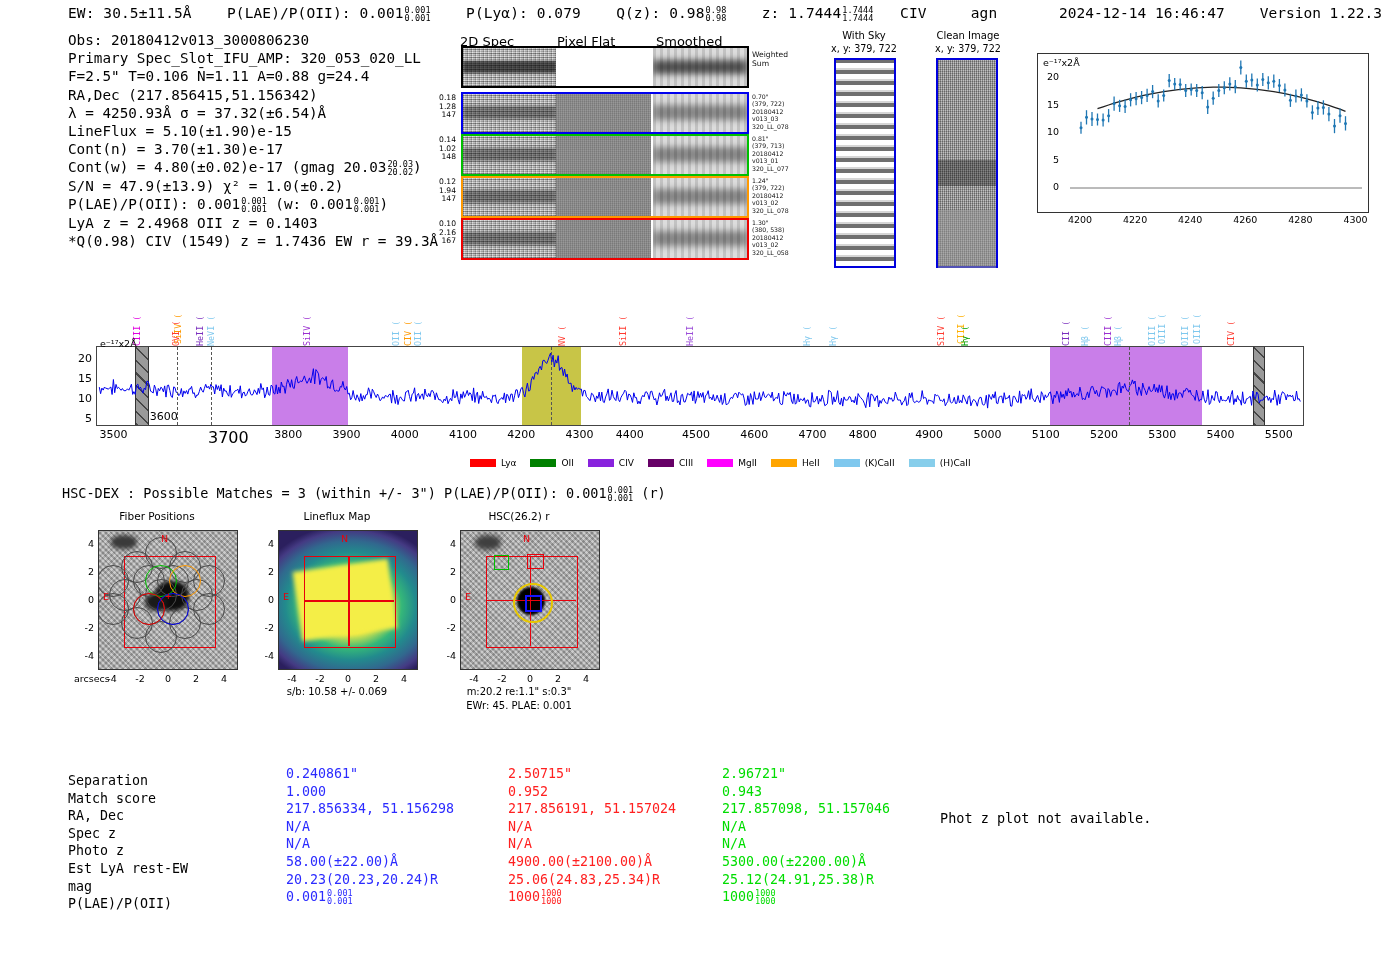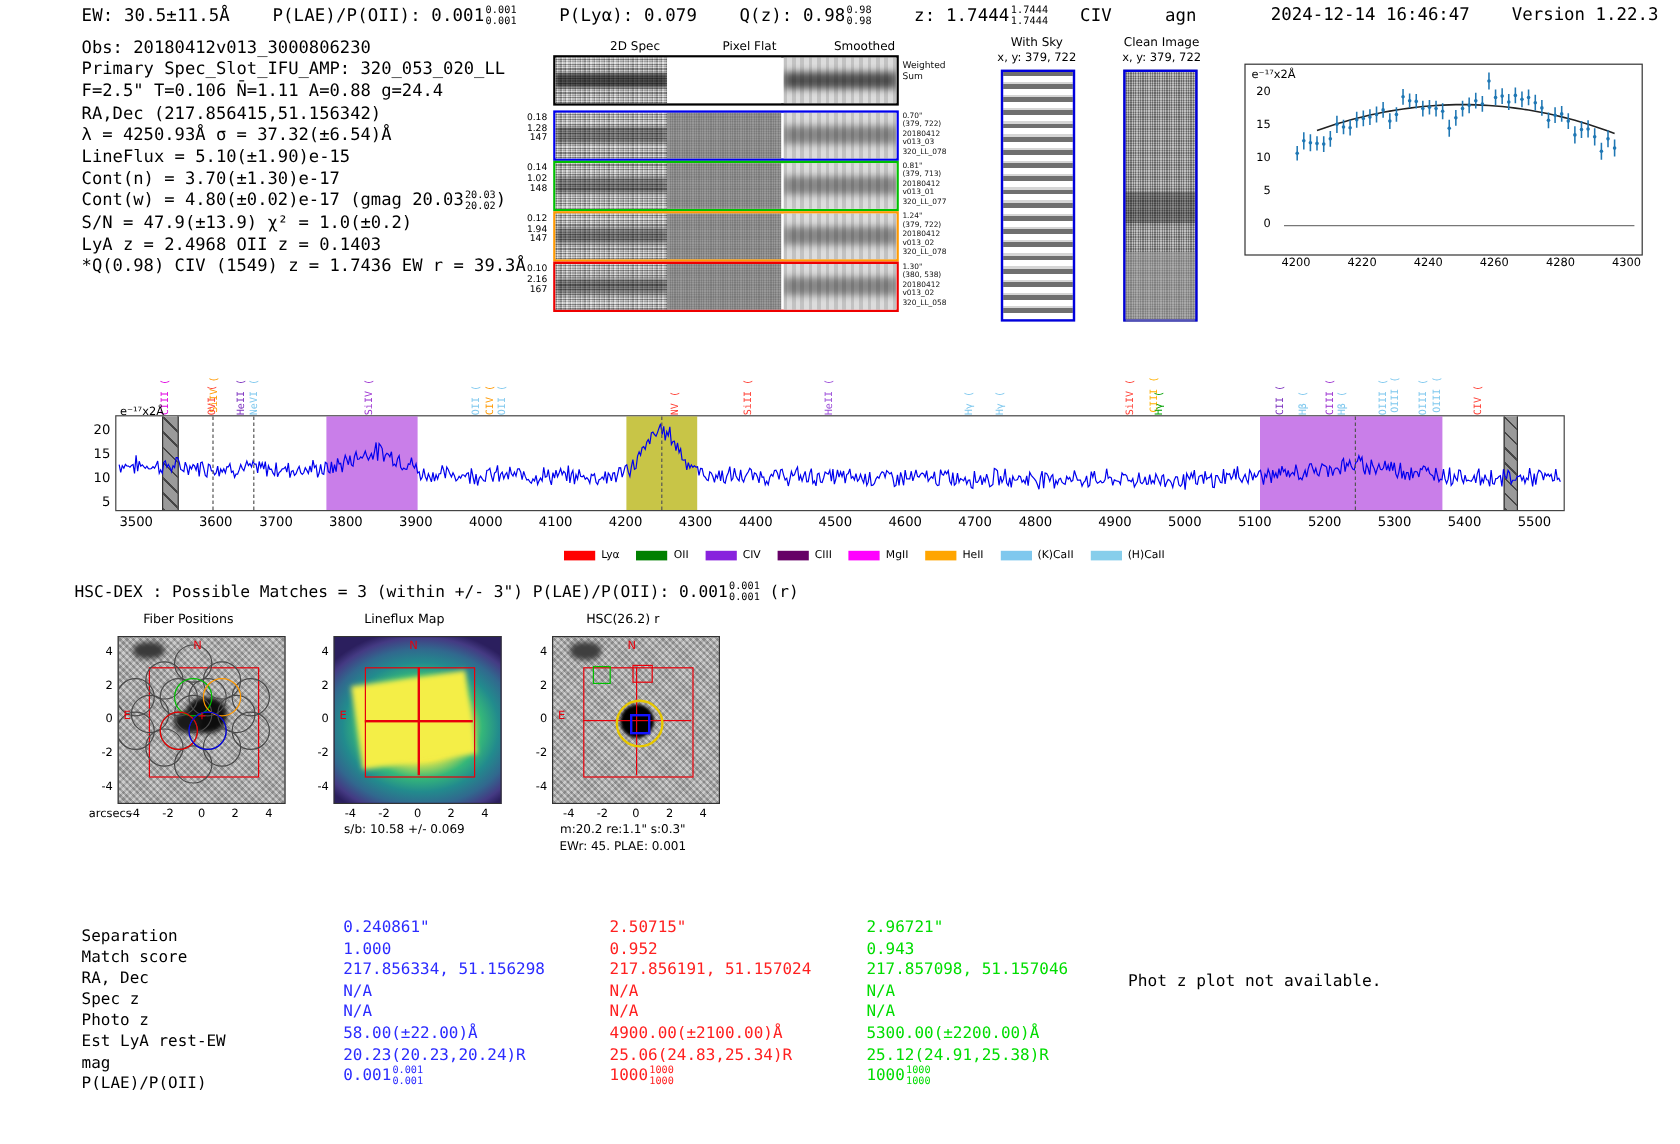--- a/index.html
+++ b/index.html
@@ -12,21 +12,21 @@
   .nw{white-space:nowrap;}
   .frac{display:inline-block;vertical-align:middle;font-size:8.5px;line-height:8.5px;
         text-align:left;margin-left:1px;}
 
   
   #hdr-line{top:5px;left:68px;font-size:14.5px;letter-spacing:0.1px;}
   #hdr-stamp{top:5px;right:18px;font-size:14.5px;}
   #info-block{top:31px;left:68px;font-size:14.3px;line-height:18.2px;}
 
   
-  .panel-title{font-size:10px;text-align:right;}
+  .panel-title{font-size:13px;text-align:left;}
   .imgbox{position:absolute;overflow:hidden;}
   .noiseA{background-color:#c9c9c9;
     background-image:
       repeating-linear-gradient(0deg,rgba(0,0,0,.30) 0 1px,rgba(255,255,255,.30) 1px 2px,rgba(0,0,0,.12) 2px 3px,rgba(255,255,255,.15) 3px 4px),
       repeating-linear-gradient(90deg,rgba(0,0,0,.28) 0 1px,rgba(255,255,255,.28) 1px 2px,rgba(0,0,0,.10) 2px 4px);}
   .flatgrey{background:#8a8a8a;
     background-image:repeating-linear-gradient(90deg,rgba(0,0,0,.07) 0 1px,rgba(255,255,255,.07) 1px 2px),
                      repeating-linear-gradient(0deg,rgba(0,0,0,.05) 0 1px,rgba(255,255,255,.05) 1px 2px);}
   .smoothed{background:#d8d8d8;
     background-image:repeating-linear-gradient(90deg,rgba(0,0,0,.10) 0 3px,rgba(255,255,255,.10) 3px 7px);}
@@ -94,20 +94,21 @@
 <div class="abs mono nw" id="info-block">
   <div>Obs: 20180412v013_3000806230</div>
   <div>Primary Spec_Slot_IFU_AMP: 320_053_020_LL</div>
   <div>F=2.5"  T=0.106  N̄=1.11  A=0.88  g=24.4</div>
   <div>RA,Dec (217.856415,51.156342)</div>
   <div>λ = 4250.93Å   σ = 37.32(±6.54)Å</div>
   <div>LineFlux = 5.10(±1.90)e-15</div>
   <div>Cont(n) = 3.70(±1.30)e-17</div>
   <div><span>Cont(w) = 4.80(±0.02)e-17 (gmag 20.03</span><span class="frac"><span>20.03</span><br><span>20.02</span></span><span>)</span></div>
   <div>S/N = 47.9(±13.9)   χ² = 1.0(±0.2)</div>
+  <div><span>P(LAE)/P(OII): 0.001</span><span class="frac"><span>0.001</span><br><span>0.001</span></span><span>&nbsp;</span><span>(w: 0.001</span><span class="frac"><span>0.001</span><br><span>0.001</span></span><span>)</span></div>
   <div>LyA z = 2.4968  OII z = 0.1403</div>
   <div>*Q(0.98) CIV (1549) z = 1.7436  EW r = 39.3Å</div>
 </div>
 
 <div class="abs" id="spec2d-block" style="left:460px;top:34px;width:300px;height:220px;">
   <div class="abs sans panel-title" style="left:0px;top:0px;width:90px;">2D Spec</div>
   <div class="abs sans panel-title" style="left:97px;top:0px;width:90px;">Pixel Flat</div>
   <div class="abs sans panel-title" style="left:196px;top:0px;width:90px;">Smoothed</div>
 
   <div class="abs" style="left:1px;top:12px;width:288px;height:42px;border:2px solid #000;box-sizing:border-box;">
@@ -401,22 +402,22 @@
 
   <div class="abs sans" style="left:4px;top:60px;font-size:9.5px;z-index:5;">e⁻¹⁷x2Å</div>
   <div id="spec-yticks">
       <div class="abs sans" style="left: -32px; top: 134px; width: 28px; text-align: right; font-size: 11px;">5</div>
       <div class="abs sans" style="left: -32px; top: 114px; width: 28px; text-align: right; font-size: 11px;">10</div>
       <div class="abs sans" style="left: -32px; top: 94px; width: 28px; text-align: right; font-size: 11px;">15</div>
       <div class="abs sans" style="left: -32px; top: 74px; width: 28px; text-align: right; font-size: 11px;">20</div>
     </div>
   <div id="spec-xticks">
       <div class="abs sans" style="left: -4.52174px; top: 150px; width: 44px; text-align: center; font-size: 11px;">3500</div>
-      <div class="abs sans" style="left: 53.7391px; top: 150px; width: 44px; text-align: right; font-size: 11px;">3600</div>
-      <div class="abs sans" style="left: 112px; top: 150px; width: 44px; text-align: center; font-size: 11px;">3700</div>
+      <div class="abs sans" style="left: 53.7391px; top: 132px; width: 44px; text-align: left; font-size: 11px;">3600</div>
+      <div class="abs sans" style="left: 112px; top: 150px; width: 44px; font-size: 16px;">3700</div>
       <div class="abs sans" style="left: 170.261px; top: 150px; width: 44px; text-align: center; font-size: 11px;">3800</div>
       <div class="abs sans" style="left: 228.522px; top: 150px; width: 44px; text-align: center; font-size: 11px;">3900</div>
       <div class="abs sans" style="left: 286.783px; top: 150px; width: 44px; text-align: center; font-size: 11px;">4000</div>
       <div class="abs sans" style="left: 345.043px; top: 150px; width: 44px; text-align: center; font-size: 11px;">4100</div>
       <div class="abs sans" style="left: 403.304px; top: 150px; width: 44px; text-align: center; font-size: 11px;">4200</div>
       <div class="abs sans" style="left: 461.565px; top: 150px; width: 44px; text-align: center; font-size: 11px;">4300</div>
       <div class="abs sans" style="left: 519.826px; top: 150px; width: 44px; text-align: left; font-size: 11px;">4400</div>
       <div class="abs sans" style="left: 578.087px; top: 150px; width: 44px; text-align: center; font-size: 11px;">4500</div>
       <div class="abs sans" style="left: 636.348px; top: 150px; width: 44px; text-align: center; font-size: 11px;">4600</div>
       <div class="abs sans" style="left: 694.609px; top: 150px; width: 44px; text-align: center; font-size: 11px;">4700</div>

